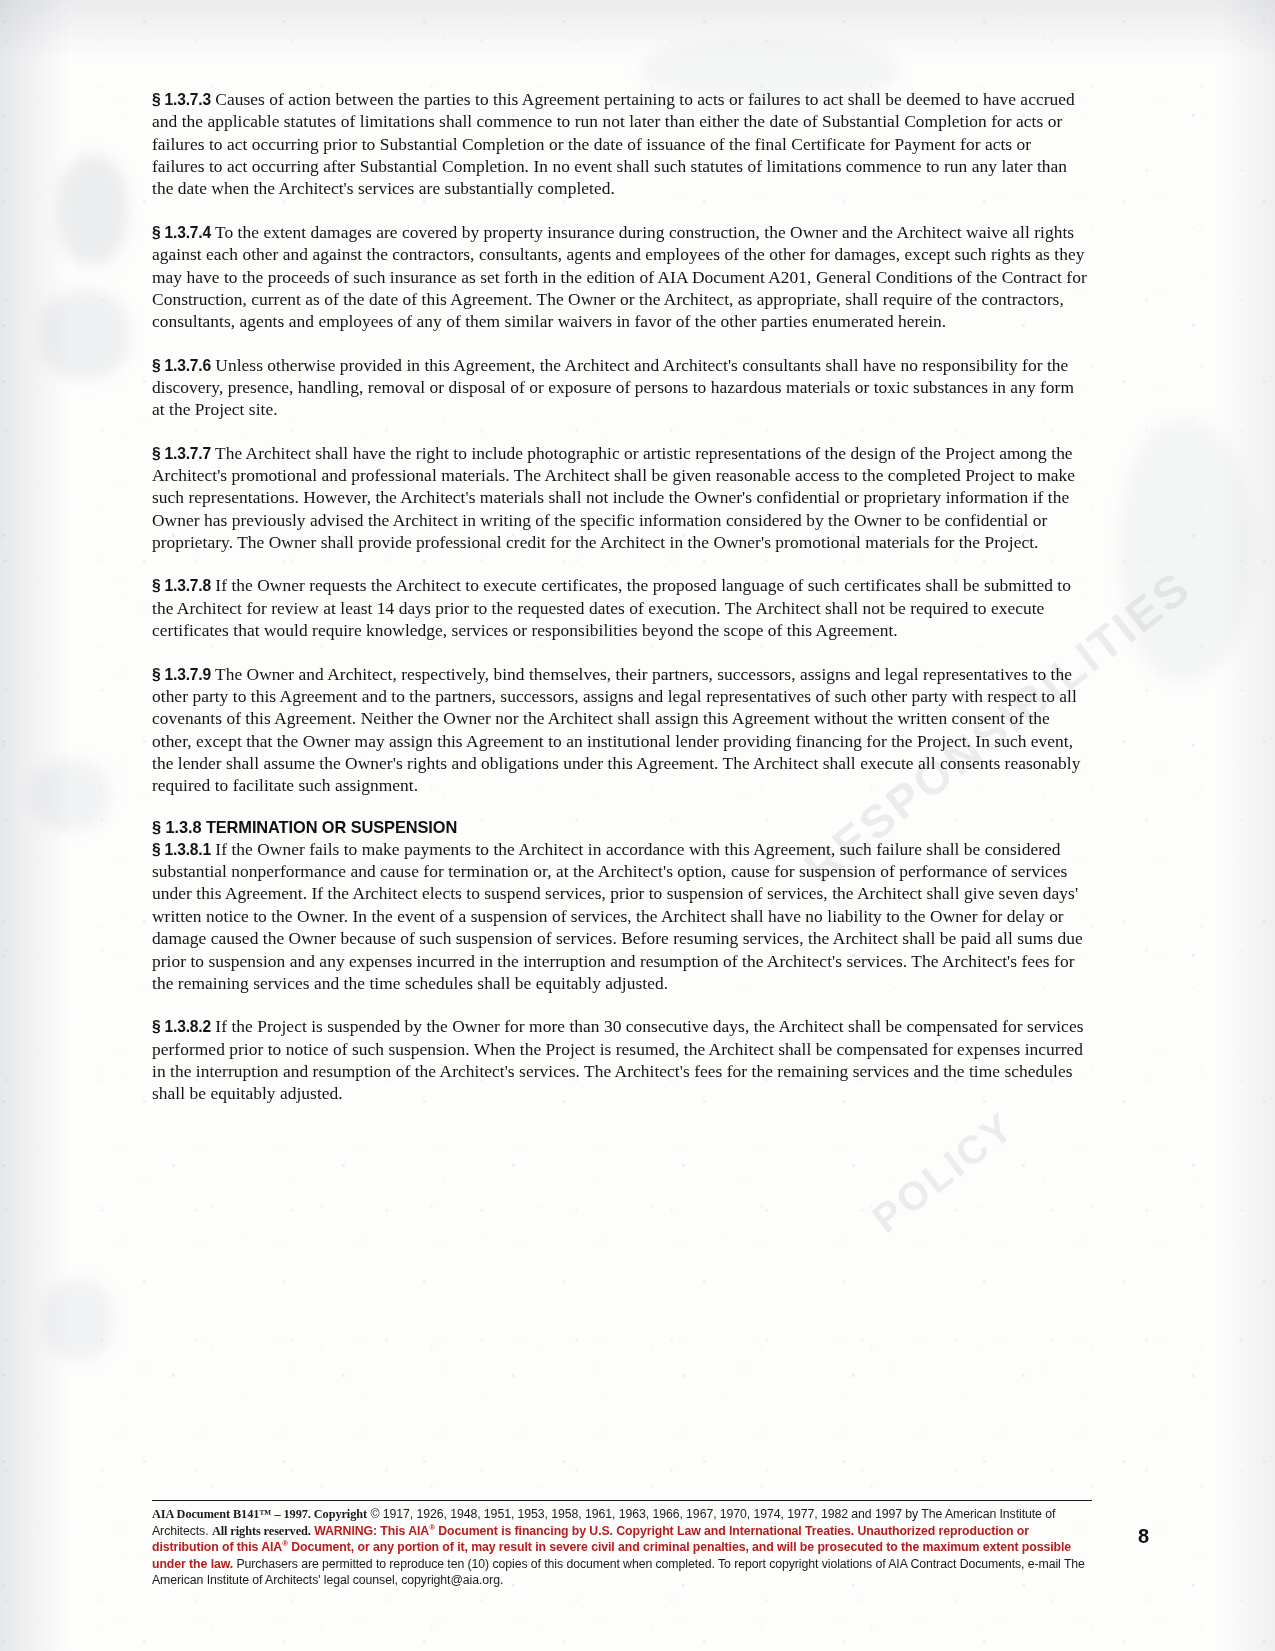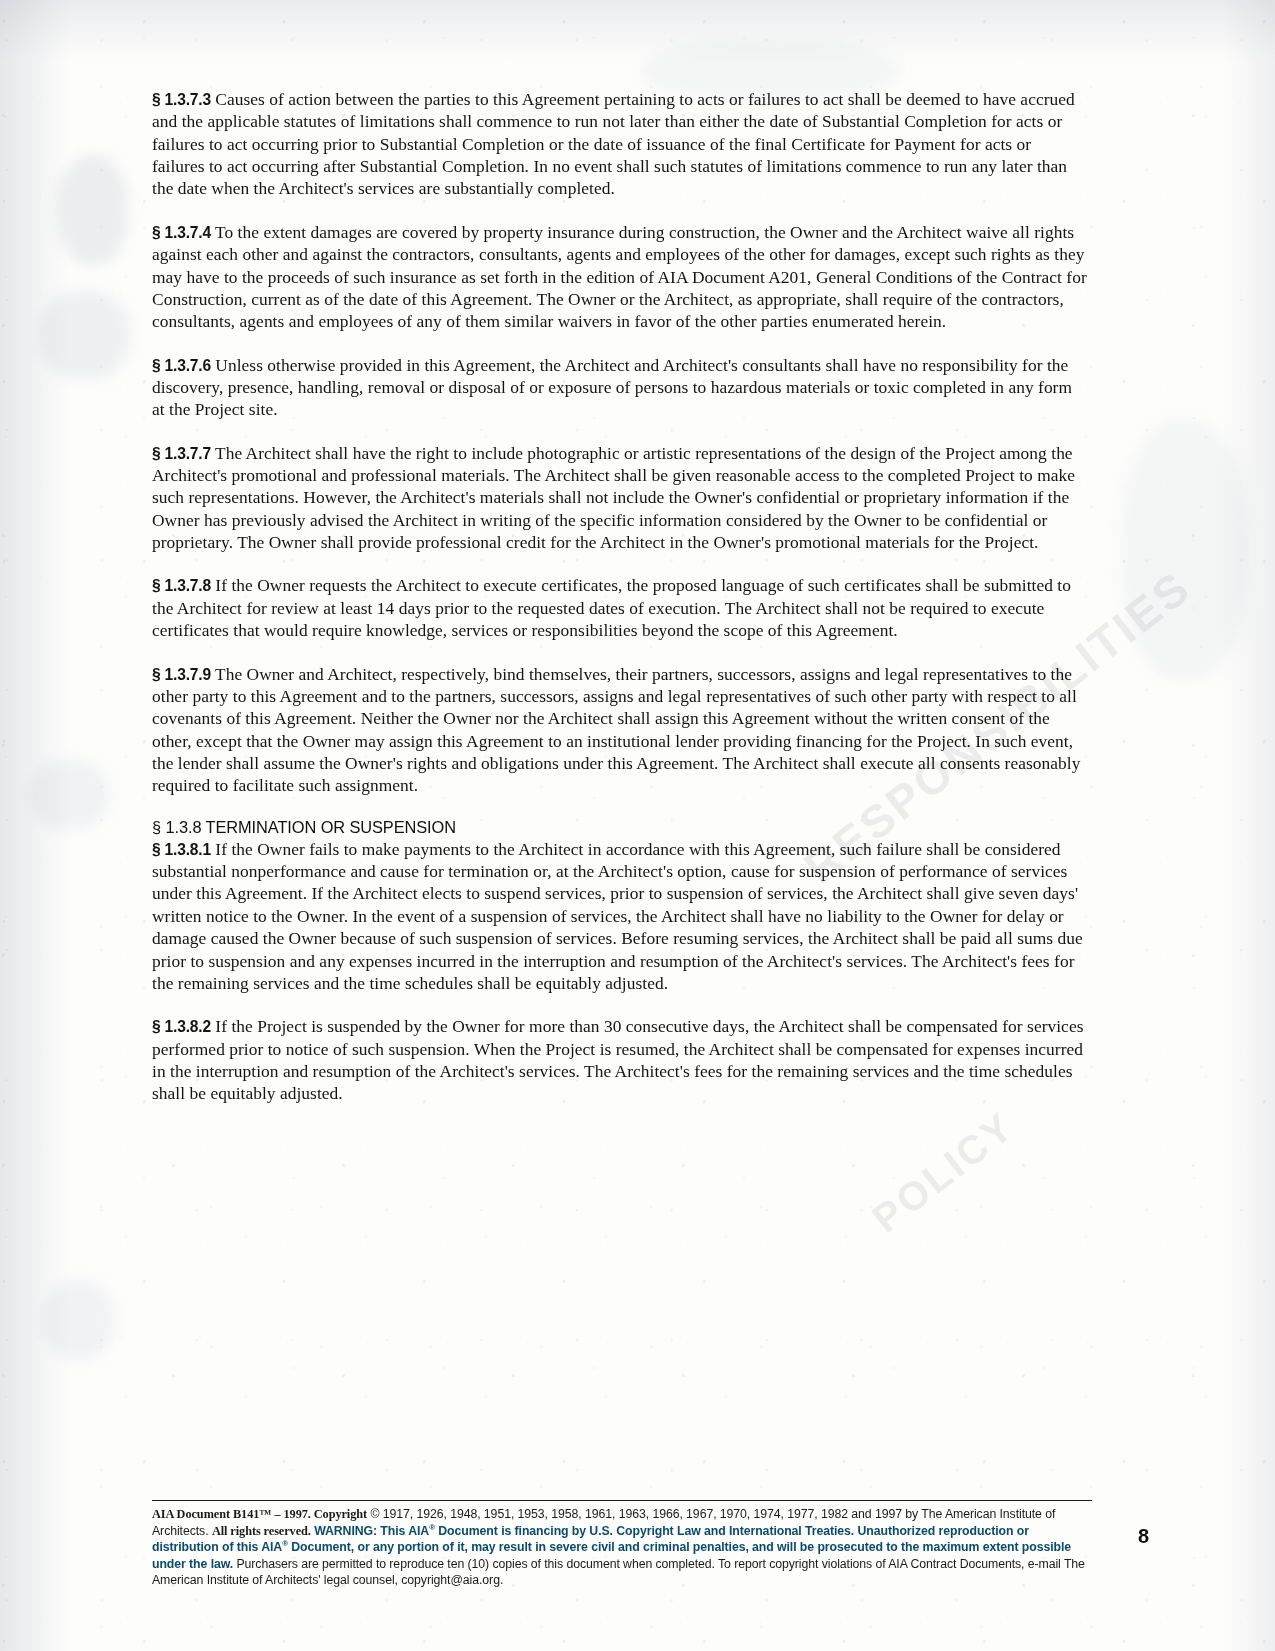--- a/index.html
+++ b/index.html
@@ -98,21 +98,21 @@
   .sec {
     font-weight: 700;
     font-family: "Liberation Sans", sans-serif;
     font-size: 15.6px;
     letter-spacing: -.2px;
   }
 
   h2.section-head {
     margin: 0 0 1px 0;
     font-family: "Liberation Sans", sans-serif;
-    font-weight: 400;
+    font-weight: 700;
     font-size: 16.4px;
     letter-spacing: -.1px;
     color: #111111;
   }
   .block-tight { margin-top: 0; }
 
   
   .footer {
     position: absolute;
     left: 152px;
@@ -127,21 +127,21 @@
     width: 940px;
   }
   .footer-text {
     font-family: "Liberation Sans", sans-serif;
     font-size: 12.3px;
     line-height: 1.345;
     color: #1b1b1b;
     letter-spacing: -.08px;
   }
   .footer-text b { font-weight: 700; font-family: Liberation Serif, serif; }
-  .warn { color: #0c4a6e; font-weight: 700; }
+  .warn { color: #b91c1c; font-weight: 700; }
   sup.reg { font-size: 8px; vertical-align: super; line-height: 0; }
 
   .page-number {
     position: absolute;
     left: 1138px;
     top: 1525px;
     z-index: 4;
     font-family: "Liberation Sans", sans-serif;
     font-weight: 700;
     font-size: 20px;
@@ -169,21 +169,21 @@
 
   <div class="scan-noise"></div>
 
   <div class="content">
 
     <p class="clause"><span class="sec">§ 1.3.7.3</span><span> Causes of action between the parties to this Agreement pertaining to acts or failures to act shall be deemed to have accrued and the applicable statutes of limitations shall commence to run not later than either the date of Substantial Completion for acts or failures to act occurring prior to Substantial Completion or the date of issuance of the final Certificate for Payment for acts or failures to act occurring after Substantial Completion. In no event shall such statutes of limitations commence to run any later than the date when the Architect's services are substantially completed.</span></p>
 
     <p class="clause"><span class="sec">§ 1.3.7.4</span><span> To the extent damages are covered by property insurance during construction, the Owner and the Architect waive all rights against each other and against the contractors, consultants, agents and employees of the other for damages, except such rights as they may have to the proceeds of such insurance as set forth in the edition of AIA Document A201, General Conditions of the Contract for Construction, current as of the date of this Agreement. The Owner or the Architect, as appropriate, shall require of the contractors, consultants, agents and employees of any of them similar waivers in favor of the other parties enumerated herein.</span></p>
 
 
-    <p class="clause"><span class="sec">§ 1.3.7.6</span><span> Unless otherwise provided in this Agreement, the Architect and Architect's consultants shall have no responsibility for the discovery, presence, handling, removal or disposal of or exposure of persons to hazardous materials or toxic completed in any form at the Project site.</span></p>
+    <p class="clause"><span class="sec">§ 1.3.7.6</span><span> Unless otherwise provided in this Agreement, the Architect and Architect's consultants shall have no responsibility for the discovery, presence, handling, removal or disposal of or exposure of persons to hazardous materials or toxic substances in any form at the Project site.</span></p>
 
     <p class="clause"><span class="sec">§ 1.3.7.7</span><span> The Architect shall have the right to include photographic or artistic representations of the design of the Project among the Architect's promotional and professional materials. The Architect shall be given reasonable access to the completed Project to make such representations. However, the Architect's materials shall not include the Owner's confidential or proprietary information if the Owner has previously advised the Architect in writing of the specific information considered by the Owner to be confidential or proprietary. The Owner shall provide professional credit for the Architect in the Owner's promotional materials for the Project.</span></p>
 
     <p class="clause"><span class="sec">§ 1.3.7.8</span><span> If the Owner requests the Architect to execute certificates, the proposed language of such certificates shall be submitted to the Architect for review at least 14 days prior to the requested dates of execution. The Architect shall not be required to execute certificates that would require knowledge, services or responsibilities beyond the scope of this Agreement.</span></p>
 
     <p class="clause"><span class="sec">§ 1.3.7.9</span><span> The Owner and Architect, respectively, bind themselves, their partners, successors, assigns and legal representatives to the other party to this Agreement and to the partners, successors, assigns and legal representatives of such other party with respect to all covenants of this Agreement. Neither the Owner nor the Architect shall assign this Agreement without the written consent of the other, except that the Owner may assign this Agreement to an institutional lender providing financing for the Project. In such event, the lender shall assume the Owner's rights and obligations under this Agreement. The Architect shall execute all consents reasonably required to facilitate such assignment.</span></p>
 
     <h2 class="section-head">§ 1.3.8 TERMINATION OR SUSPENSION</h2>
 
     <p class="clause block-tight"><span class="sec">§ 1.3.8.1</span><span> If the Owner fails to make payments to the Architect in accordance with this Agreement, such failure shall be considered substantial nonperformance and cause for termination or, at the Architect's option, cause for suspension of performance of services under this Agreement. If the Architect elects to suspend services, prior to suspension of services, the Architect shall give seven days' written notice to the Owner. In the event of a suspension of services, the Architect shall have no liability to the Owner for delay or damage caused the Owner because of such suspension of services. Before resuming services, the Architect shall be paid all sums due prior to suspension and any expenses incurred in the interruption and resumption of the Architect's services. The Architect's fees for the remaining services and the time schedules shall be equitably adjusted.</span></p>

